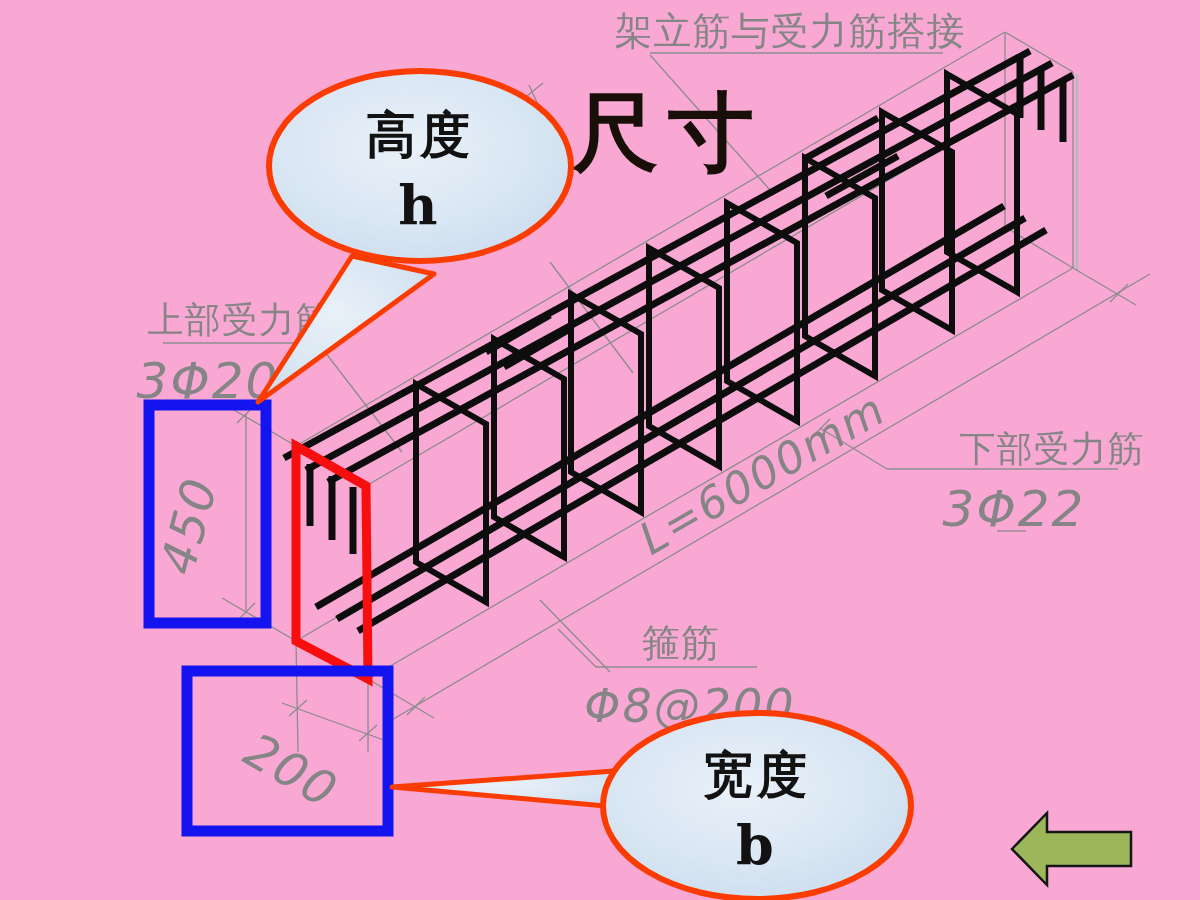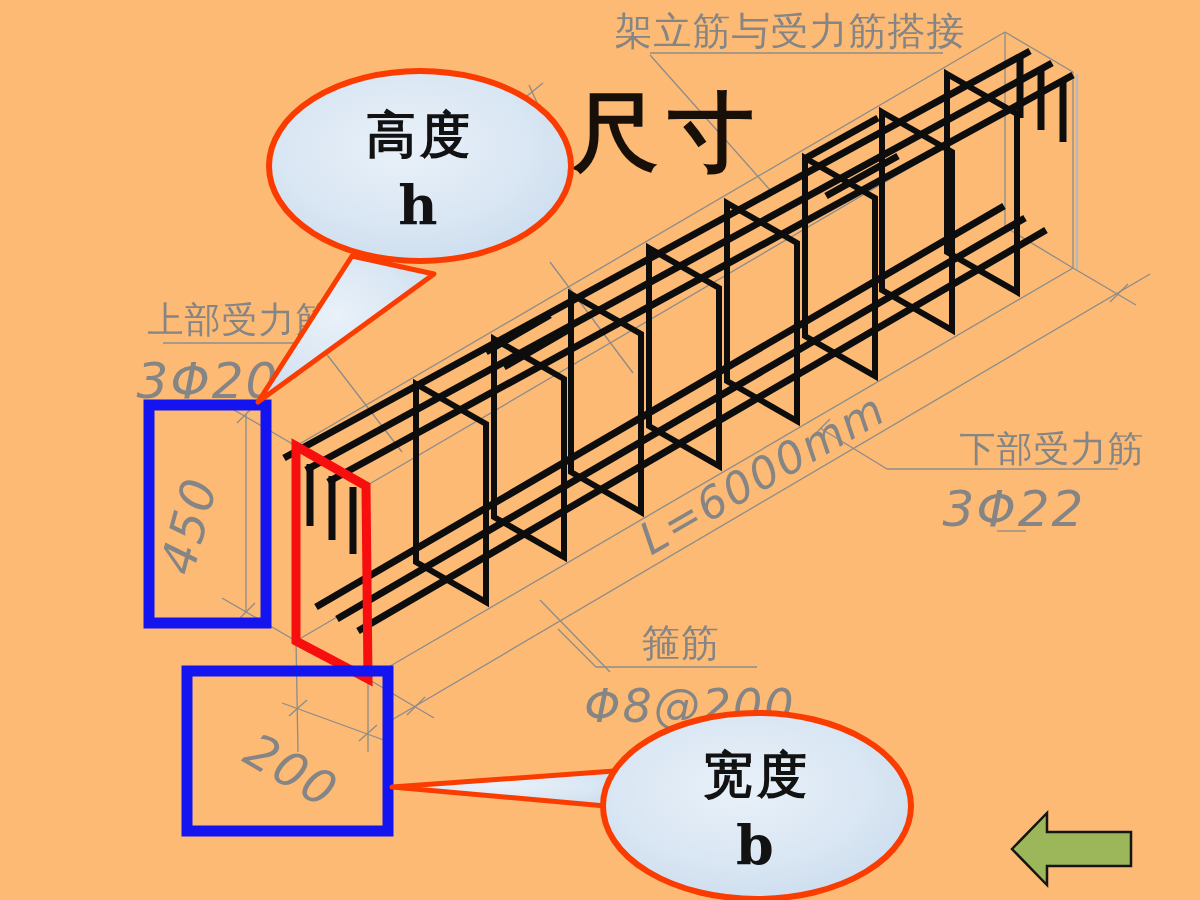--- a/index.html
+++ b/index.html
@@ -1,16 +1,16 @@
 <!DOCTYPE html>
 <html><head>
 <meta charset="utf-8">
 <style>
   html,body{margin:0;padding:0;background:#ffffff;}
-  .stage{position:relative;width:1200px;height:900px;background:#fdba74;overflow:hidden;
+  .stage{position:relative;width:1200px;height:900px;background:#f9a8d4;overflow:hidden;
          font-family:"DejaVu Sans",sans-serif;}
   svg{display:block;}
   .outline{stroke:#8c8c8c;stroke-width:1.3;fill:none;}
   .outline-soft{stroke:#b8b8b8;stroke-width:2.5;fill:none;}
   .rebar{stroke:#0d0d0d;stroke-width:7;fill:none;stroke-linecap:butt;}
   .stirrup{stroke:#0d0d0d;stroke-width:6;fill:none;stroke-linejoin:miter;}
   .cad-text{fill:#858585;font-family:"DejaVu Sans",sans-serif;letter-spacing:1px;}
   .cad-num{fill:#858585;font-family:"DejaVu Sans",sans-serif;font-style:italic;letter-spacing:2px;}
   .title-text{fill:#181008;font-family:"DejaVu Serif",serif;font-weight:600;letter-spacing:10px;}
   .bubble-shape{fill:url(#bubbleGrad);stroke:#fa3c00;}

